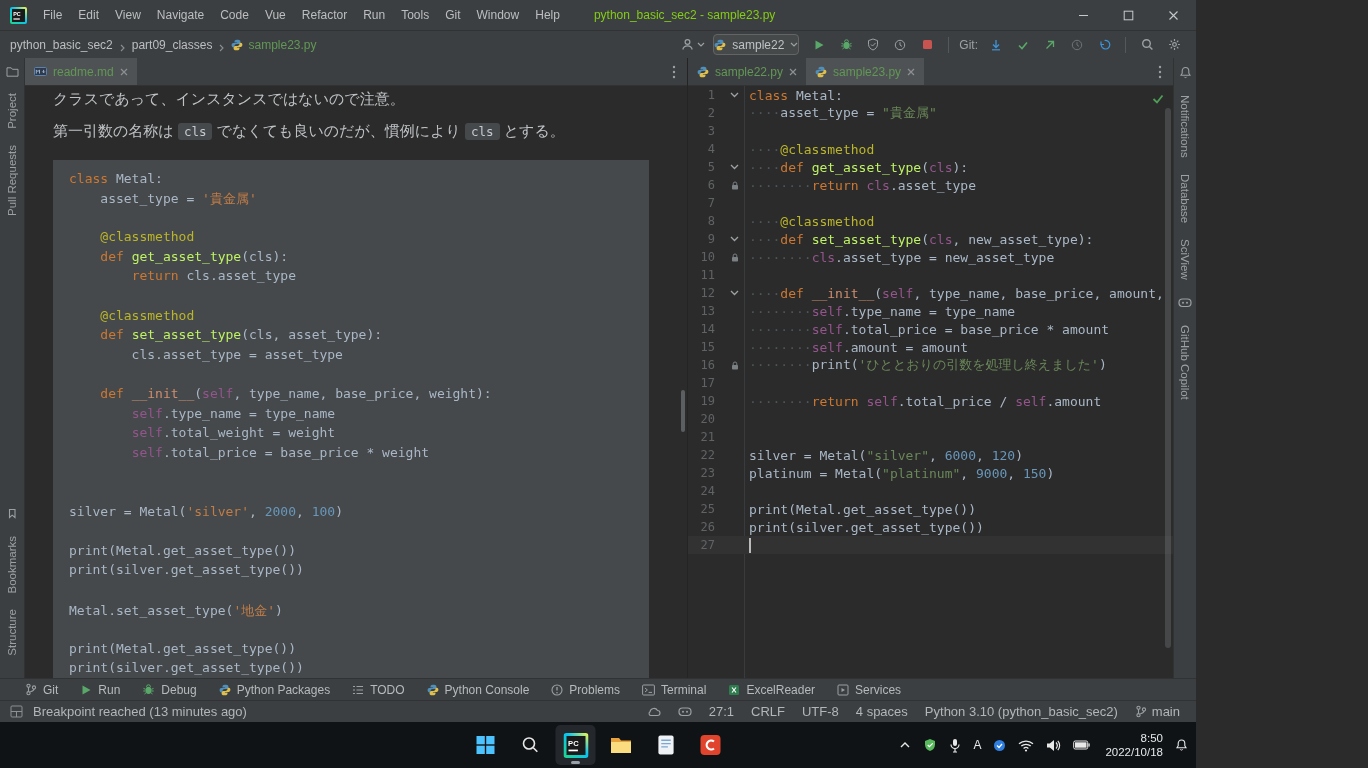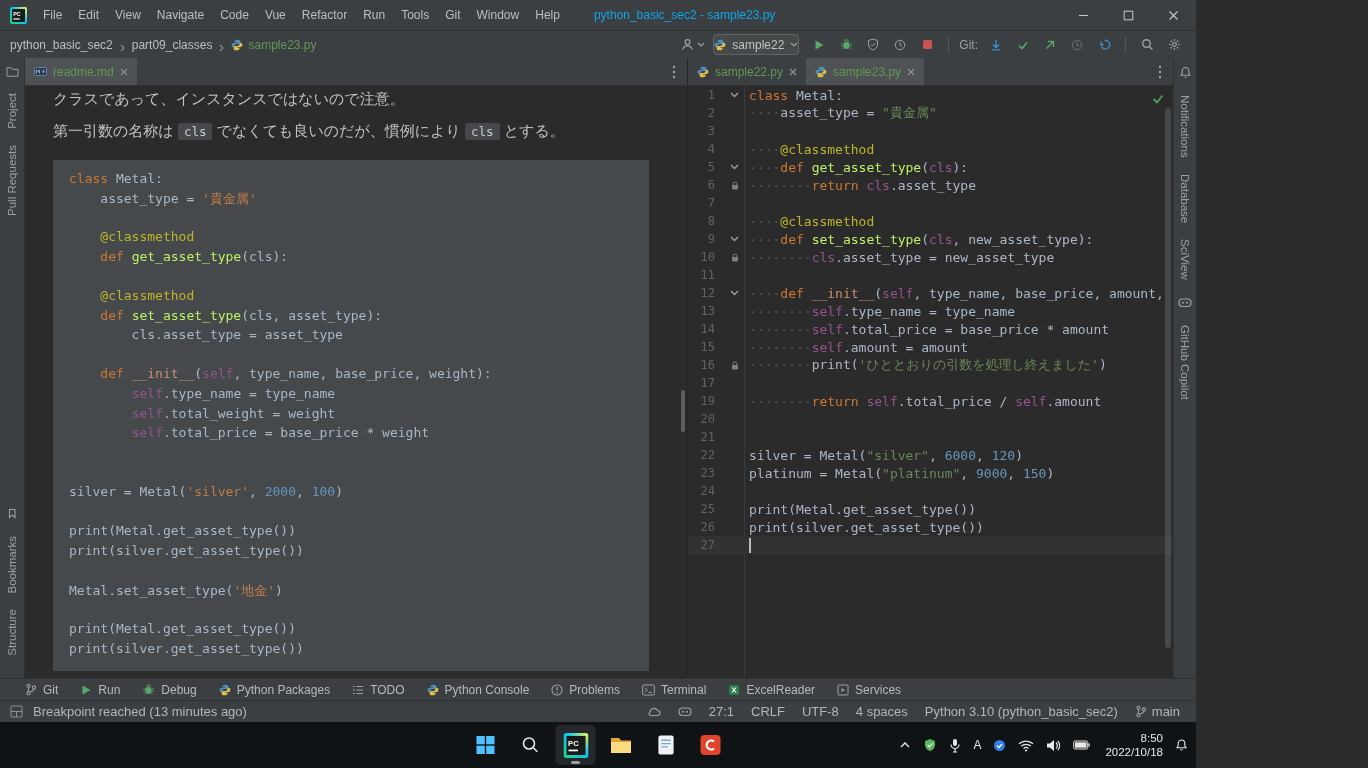--- a/index.html
+++ b/index.html
@@ -5,21 +5,21 @@
 *{margin:0;padding:0;box-sizing:border-box}
 html,body{width:1368px;height:768px;overflow:hidden;background:#2b2b2b;font-family:"Liberation Sans",sans-serif}
 .app{width:1196px;height:768px;display:flex;flex-direction:column}
 .icn{display:inline-flex;align-items:center;justify-content:center;line-height:0}
 
 
 .titlebar{height:30px;flex:0 0 30px;background:#3c3f41;display:flex;align-items:center;padding-left:10px}
 .app-logo{width:17px;height:17px;margin-right:8px}
 .menubar{display:flex;height:100%;align-items:center}
 .menu-item{font-size:12px;color:#bcbec0;padding:0 8px;height:100%;display:flex;align-items:center}
-.title-text{font-size:12px;color:#0ea5e9;margin-left:26px;white-space:nowrap}
+.title-text{font-size:12px;color:#84cc16;margin-left:26px;white-space:nowrap}
 .win-controls{margin-left:auto;display:flex;height:100%}
 .win-btn{width:45px;height:100%;display:flex;align-items:center;justify-content:center}
 
 
 .navbar{height:28px;flex:0 0 28px;background:#3c3f41;border-top:1px solid #303233;display:flex;align-items:center;padding:0 10px;font-size:12px;color:#a9adb0}
 .crumbs{display:flex;align-items:flex-end;gap:7px}
 .crumb{display:flex;align-items:center;gap:5px;color:#bcbec0}
 .crumb.crumb-file span{color:#629755}
 .nav-right{margin-left:auto;display:flex;align-items:center;gap:3px}
 .tbtn{min-width:24px;height:22px;display:inline-flex;align-items:center;justify-content:center;border-radius:3px;gap:3px}
@@ -360,20 +360,21 @@
         <div>
             <p class="md-para first"><span>クラスであって、インスタンスではないので注意。</span></p>
             <p class="md-para"><span>第一引数の名称は </span><span class="inline-code">cls</span><span> でなくても良いのだが、慣例により </span><span class="inline-code">cls</span><span> とする。</span></p>
           </div>
         <div class="md-code">
             <div class="code-line"><span class="code-text"><span class="tk-kw">class</span><span class="tk-tx"> Metal:</span></span></div>
             <div class="code-line"><span class="code-text"><span class="tk-tx">    asset_type = </span><span class="tk-st">'貴金属'</span></span></div>
             <div class="code-line"><span class="code-text"></span></div>
             <div class="code-line"><span class="code-text"><span class="tk-tx">    </span><span class="tk-dc">@classmethod</span></span></div>
             <div class="code-line"><span class="code-text"><span class="tk-tx">    </span><span class="tk-kw">def</span><span class="tk-tx"> </span><span class="tk-fn">get_asset_type</span><span class="tk-tx">(cls):</span></span></div>
+            <div class="code-line"><span class="code-text"><span class="tk-tx">        </span><span class="tk-kw">return</span><span class="tk-tx"> cls.asset_type</span></span></div>
             <div class="code-line"><span class="code-text"></span></div>
             <div class="code-line"><span class="code-text"><span class="tk-tx">    </span><span class="tk-dc">@classmethod</span></span></div>
             <div class="code-line"><span class="code-text"><span class="tk-tx">    </span><span class="tk-kw">def</span><span class="tk-tx"> </span><span class="tk-fn">set_asset_type</span><span class="tk-tx">(cls, asset_type):</span></span></div>
             <div class="code-line"><span class="code-text"><span class="tk-tx">        cls.asset_type = asset_type</span></span></div>
             <div class="code-line"><span class="code-text"></span></div>
             <div class="code-line"><span class="code-text"><span class="tk-tx">    </span><span class="tk-kw">def</span><span class="tk-tx"> </span><span class="tk-mg">__init__</span><span class="tk-tx">(</span><span class="tk-sf">self</span><span class="tk-tx">, type_name, base_price, weight):</span></span></div>
             <div class="code-line"><span class="code-text"><span class="tk-tx">        </span><span class="tk-sf">self</span><span class="tk-tx">.type_name = type_name</span></span></div>
             <div class="code-line"><span class="code-text"><span class="tk-tx">        </span><span class="tk-sf">self</span><span class="tk-tx">.total_weight = weight</span></span></div>
             <div class="code-line"><span class="code-text"><span class="tk-tx">        </span><span class="tk-sf">self</span><span class="tk-tx">.total_price = base_price * weight</span></span></div>
             <div class="code-line"><span class="code-text"></span></div>

